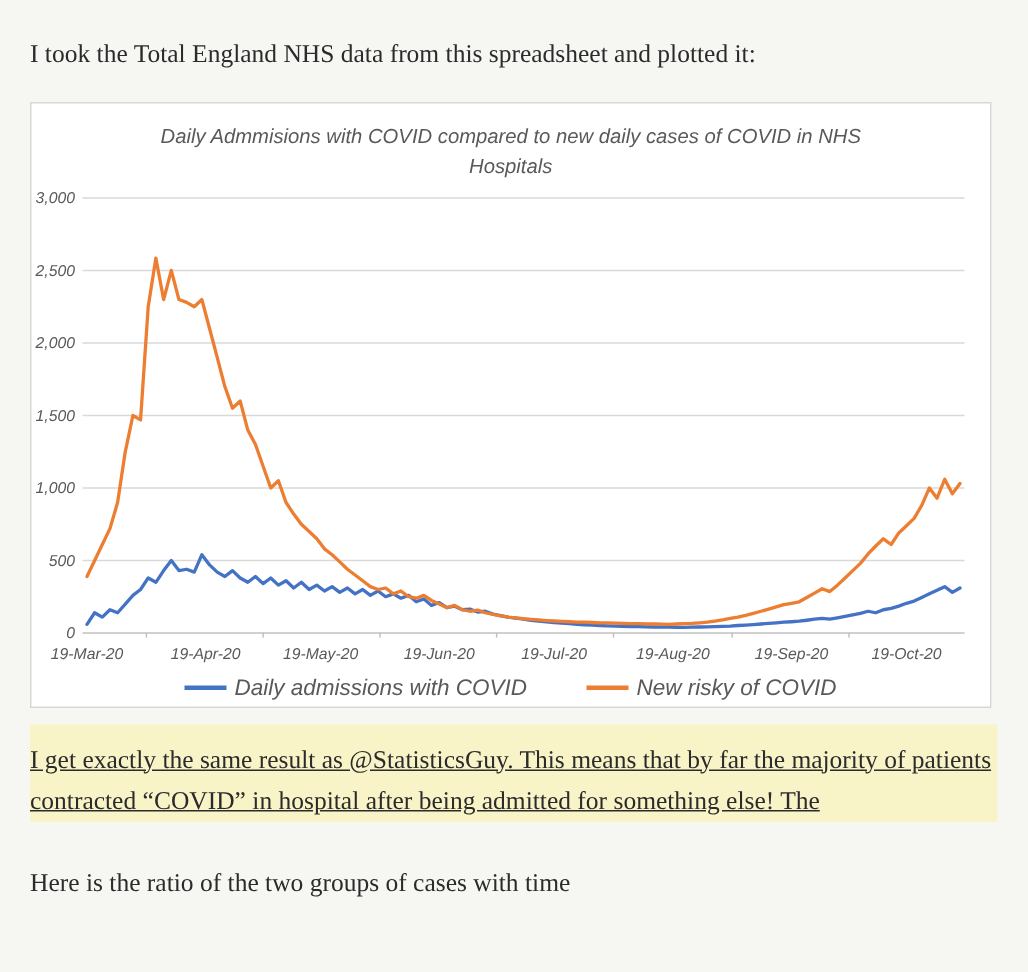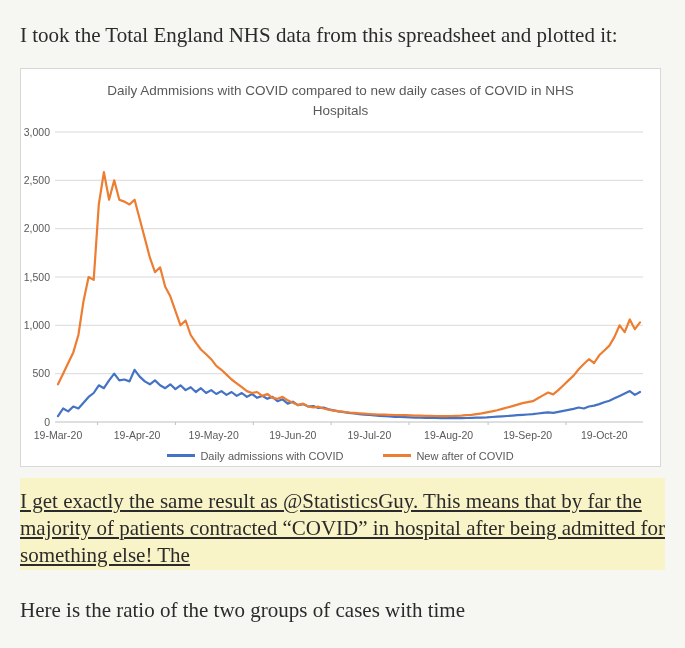--- a/index.html
+++ b/index.html
@@ -6,37 +6,37 @@
   * { box-sizing: border-box; }
   html,body { margin:0; padding:0; }
   body {
     width:685px; height:648px;
     background:#f6f6f3;
     color:#2b2b2b;
     font-family:"Liberation Serif","DejaVu Serif",serif;
     overflow:hidden;
   }
   .page { padding:14px 20px 0 20px; }
-  .text { font-size:21px; line-height:27px; margin:0; }
+  .text { font-size:17px; line-height:27px; margin:0; }
   .intro { margin:8px 0 19px 0; }
   figure.chart {
     margin:0; width:641px; background:#ffffff;
-    border:1px solid #d8d8d8; padding:12px 1px 4px 1px;
+    border:1px solid #d8d8d8; padding:12px 1px 4px 1px;font-style:italic;
   }
   .chart-title {
     text-align:center; color:#595959;
     font-family:"Liberation Sans",sans-serif;
     font-size:13.5px; line-height:1.5;
     max-width:510px; margin:0 auto 2px auto;
   }
   #chart-svg { display:block; }
   .legend {
     display:flex; justify-content:center; align-items:center; gap:40px;
     font-family:"Liberation Sans",sans-serif;
-    font-size:11px; color:#595959; margin-top:1px;
+    font-size:15px; color:#595959; margin-top:1px;
   }
   .legend-item { display:flex; align-items:center; }
   .swatch { width:28px; height:3px; display:inline-block; margin-right:5px; }
   .para { margin-top:11px;text-decoration:underline; }
   .hl { display:block; background:var(--hl); padding:10px 0 1px 0; }
   .closing { margin-top:27px; }
 </style>
 </head>
 <body>
 
@@ -79,21 +79,21 @@
         <polyline points="36.0,292.2 41.1,284.5 46.2,287.4 51.3,282.5 56.4,284.5 61.5,278.7 66.6,272.9 71.7,269.0 76.8,261.3 81.9,264.2 87.1,256.4 92.2,249.7 97.3,256.4 102.4,255.5 107.5,257.4 112.6,245.8 117.7,252.6 122.8,257.4 127.9,260.3 133.0,256.4 138.1,261.3 143.2,264.2 148.3,260.3 153.4,265.1 158.5,261.3 163.6,266.1 168.7,263.2 173.8,268.0 178.9,264.2 184.1,269.0 189.2,266.1 194.3,270.0 199.4,267.1 204.5,270.9 209.6,268.0 214.7,271.9 219.8,269.0 224.9,272.9 230.0,270.0 235.1,273.8 240.2,271.9 245.3,274.8 250.4,272.9 255.5,277.2 260.6,275.3 265.7,279.6 270.8,277.7 275.9,281.1 281.1,280.1 286.2,282.5 291.3,282.1 296.4,284.0 301.5,283.5 306.6,285.4 311.7,286.4 316.8,287.4 321.9,288.1 327.0,288.8 332.1,289.5 337.2,290.1 342.3,290.6 347.4,291.0 352.5,291.4 357.6,291.8 362.7,292.2 367.8,292.5 372.9,292.8 378.1,293.0 383.2,293.2 388.3,293.4 393.4,293.6 398.5,293.7 403.6,293.8 408.7,293.9 413.8,294.0 418.9,294.1 424.0,294.1 429.1,294.2 434.2,294.2 439.3,294.1 444.4,294.0 449.5,293.9 454.6,293.7 459.7,293.6 464.8,293.4 469.9,293.0 475.1,292.7 480.2,292.4 485.3,292.0 490.4,291.6 495.5,291.2 500.6,290.8 505.7,290.5 510.8,290.1 515.9,289.5 521.0,288.8 526.1,288.3 531.2,288.8 536.3,287.9 541.4,286.9 546.5,285.9 551.6,284.9 556.7,283.5 561.8,284.5 566.9,282.5 572.1,281.6 577.2,280.1 582.3,278.2 587.4,276.7 592.5,274.3 597.6,271.9 602.7,269.5 607.8,267.1 612.9,270.9 618.0,268.0" fill="none" stroke="#4472C4" stroke-width="2.2" stroke-linejoin="round" stroke-linecap="round"></polyline>
         <polyline points="36.0,260.3 41.1,249.7 46.2,239.0 51.3,228.4 56.4,211.0 61.5,177.2 66.6,153.0 71.7,155.9 76.8,80.5 81.9,48.1 87.1,75.7 92.2,56.3 97.3,75.7 102.4,77.6 107.5,80.5 112.6,75.7 117.7,95.0 122.8,114.3 127.9,133.7 133.0,148.2 138.1,143.3 143.2,162.7 148.3,172.3 153.4,186.8 158.5,201.3 163.6,196.5 168.7,211.0 173.8,218.7 178.9,225.5 184.1,230.3 189.2,235.2 194.3,241.9 199.4,245.8 204.5,250.6 209.6,255.5 214.7,259.3 219.8,263.2 224.9,267.1 230.0,269.0 235.1,268.0 240.2,271.9 245.3,270.0 250.4,273.8 255.5,274.8 260.6,272.9 265.7,276.3 270.8,278.7 275.9,281.1 281.1,279.6 286.2,282.5 291.3,283.5 296.4,282.7 301.5,284.5 306.6,285.6 311.7,286.6 316.8,287.4 321.9,287.9 327.0,288.5 332.1,288.9 337.2,289.3 342.3,289.7 347.4,290.0 352.5,290.3 357.6,290.5 362.7,290.7 367.8,290.8 372.9,291.0 378.1,291.2 383.2,291.2 388.3,291.4 393.4,291.6 398.5,291.7 403.6,291.8 408.7,291.9 413.8,292.0 418.9,292.1 424.0,292.2 429.1,292.0 434.2,291.8 439.3,291.6 444.4,291.2 449.5,290.8 454.6,290.1 459.7,289.3 464.8,288.3 469.9,287.4 475.1,286.2 480.2,284.9 485.3,283.5 490.4,282.1 495.5,280.6 500.6,279.1 505.7,278.2 510.8,277.2 515.9,274.3 521.0,271.4 526.1,268.5 531.2,270.4 536.3,266.1 541.4,261.3 546.5,256.4 551.6,251.6 556.7,245.3 561.8,240.0 566.9,235.2 572.1,239.0 577.2,231.3 582.3,226.5 587.4,221.6 592.5,212.9 597.6,201.3 602.7,208.1 607.8,195.5 612.9,205.2 618.0,198.4" fill="none" stroke="#ED7D31" stroke-width="2.2" stroke-linejoin="round" stroke-linecap="round"></polyline>
       </svg>
     <div class="legend">
       <div class="legend-item">
         <span class="swatch" style="background: rgb(68, 114, 196);"></span>
         <span class="legend-label">Daily admissions with COVID</span>
       </div>
       <div class="legend-item">
         <span class="swatch" style="background: rgb(237, 125, 49);"></span>
-        <span class="legend-label">New after of COVID</span>
+        <span class="legend-label">New risky of COVID</span>
       </div>
     </div>
   </figure>
 
   <p class="text para">
     <span class="hl">I get exactly the same result as @StatisticsGuy. This means that by far the majority of patients contracted “COVID” in hospital after being admitted for something else! The</span>
   </p>
 
   <p class="text closing">Here is the ratio of the two groups of cases with time</p>
 

